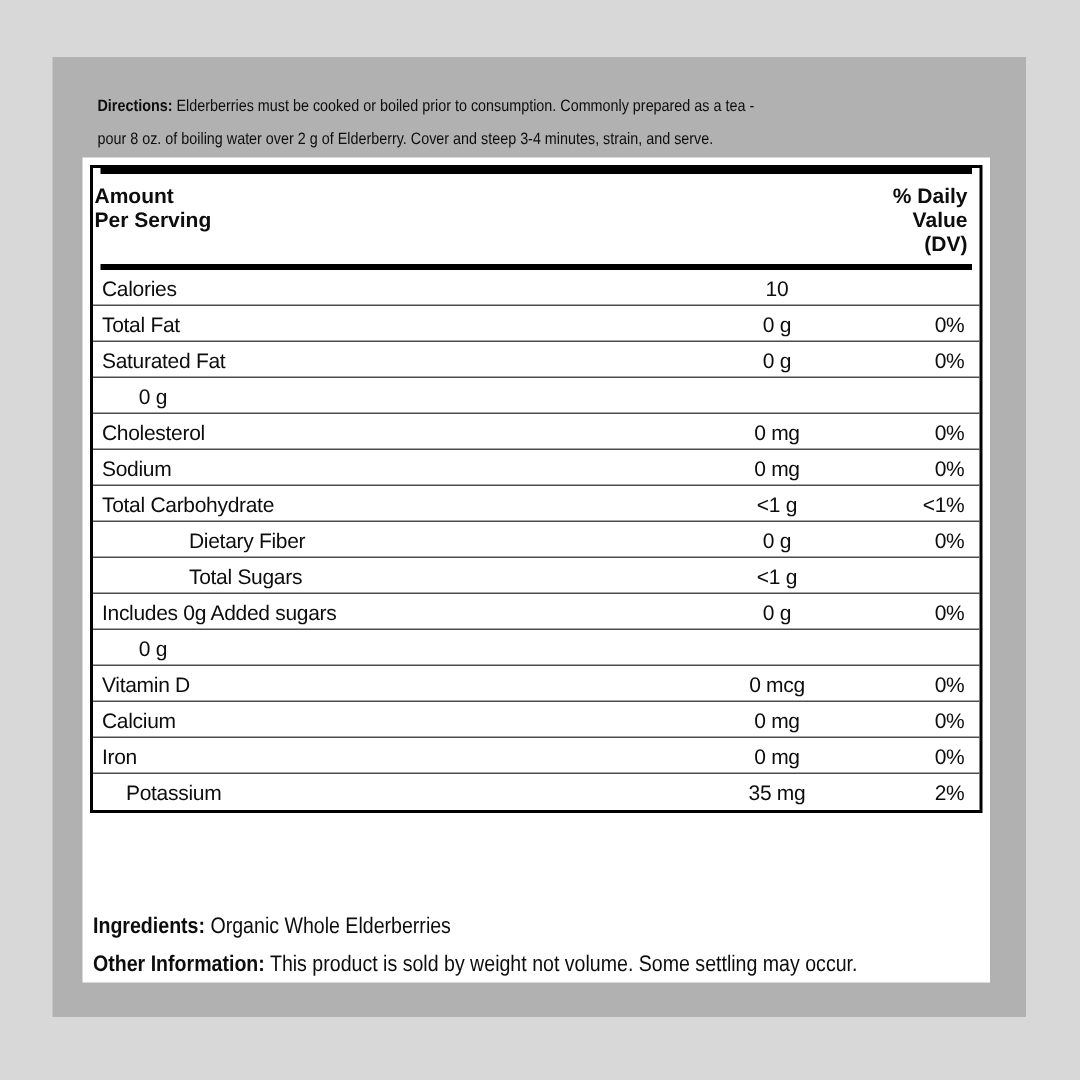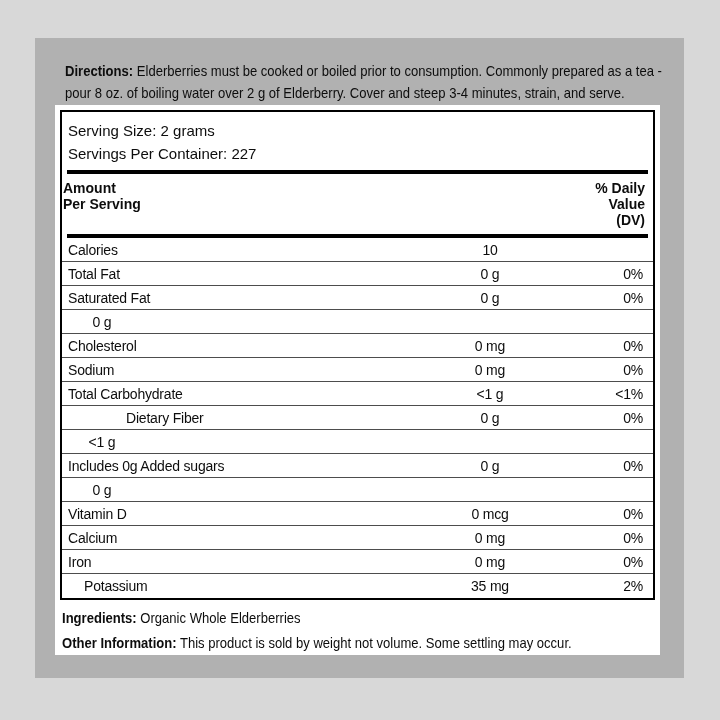--- a/index.html
+++ b/index.html
@@ -14,21 +14,21 @@
     color:var(--text);
     position:relative;
   }
   .panel{
     position:absolute; left:35px; top:38px; width:649px; height:640px;
     background:var(--panel_bg);
   }
   
   .directions{
     position:absolute; left:30px; top:22px; width:600px;
-    font-size:15px; line-height:22px;
+    font-size:11px; line-height:22px;
   }
   .cond{
     display:block; white-space:nowrap;
     transform:scaleX(0.87); transform-origin:0 50%;
   }
   b{font-weight:bold;}
   
   .card{
     position:absolute; left:20px; top:67px; width:605px; height:550px;
     background:var(--card_bg);
@@ -48,21 +48,20 @@
     padding:6px 8px 6px 1px;
     font-weight:bold; font-size:14px; line-height:16px;
   }
   .nf-h-right{text-align:right;}
   .nf-rows{padding:0 0;}
   .nf-row{
     display:flex; align-items:center; height:24px;
     border-bottom:1px solid var(--rule);
     font-size:14px; letter-spacing:-0.2px;
     margin:0 0;
-    gap:28px;
   }
   .nf-row:last-child{border-bottom:none;padding-left:16px;}
   .nf-name{flex:1; padding-left:6px;}
   .nf-row.indent .nf-name{padding-left:28px;margin-left:36px;}
   .nf-amount{width:80px; text-align:center;}
   .nf-dv{width:95px; text-align:right; padding-right:10px;}
   .info-lines{
     position:absolute; left:7px; top:503px; width:592px;
     font-size:15px; line-height:20px;
   }
@@ -74,24 +73,20 @@
 <div class="panel">
 
   <div class="directions">
     <div class="cond"><b>Directions:</b> <span>Elderberries must be cooked or boiled prior to consumption. Commonly prepared as a tea -</span></div>
     <div class="cond"><span>pour 8 oz. of boiling water over 2 g of Elderberry. Cover and steep 3-4 minutes, strain, and serve.</span></div>
   </div>
 
   <div class="card">
 
     <div class="nf-table">
-      <div class="serving">
-        <div>Serving Size: 2 grams</div>
-        <div>Servings Per Container: 227</div>
-      </div>
 
       <div class="thick-bar"></div>
 
       <div class="nf-header">
         <div class="nf-h-left">
           <div>Amount</div>
           <div>Per Serving</div>
         </div>
         <div class="nf-h-right">
           <div>% Daily</div>
@@ -136,20 +131,21 @@
             <span class="nf-name">Total Carbohydrate</span>
             <span class="nf-amount">&lt;1 g</span>
             <span class="nf-dv">&lt;1%</span>
           </div>
           <div class="nf-row indent">
             <span class="nf-name">Dietary Fiber</span>
             <span class="nf-amount">0 g</span>
             <span class="nf-dv">0%</span>
           </div>
           <div class="nf-row indent">
+            <span class="nf-name">Total Sugars</span>
             <span class="nf-amount">&lt;1 g</span>
             <span class="nf-dv"></span>
           </div>
           <div class="nf-row">
             <span class="nf-name">Includes 0g Added sugars</span>
             <span class="nf-amount">0 g</span>
             <span class="nf-dv">0%</span>
           </div>
           <div class="nf-row">
             <span class="nf-amount">0 g</span>

